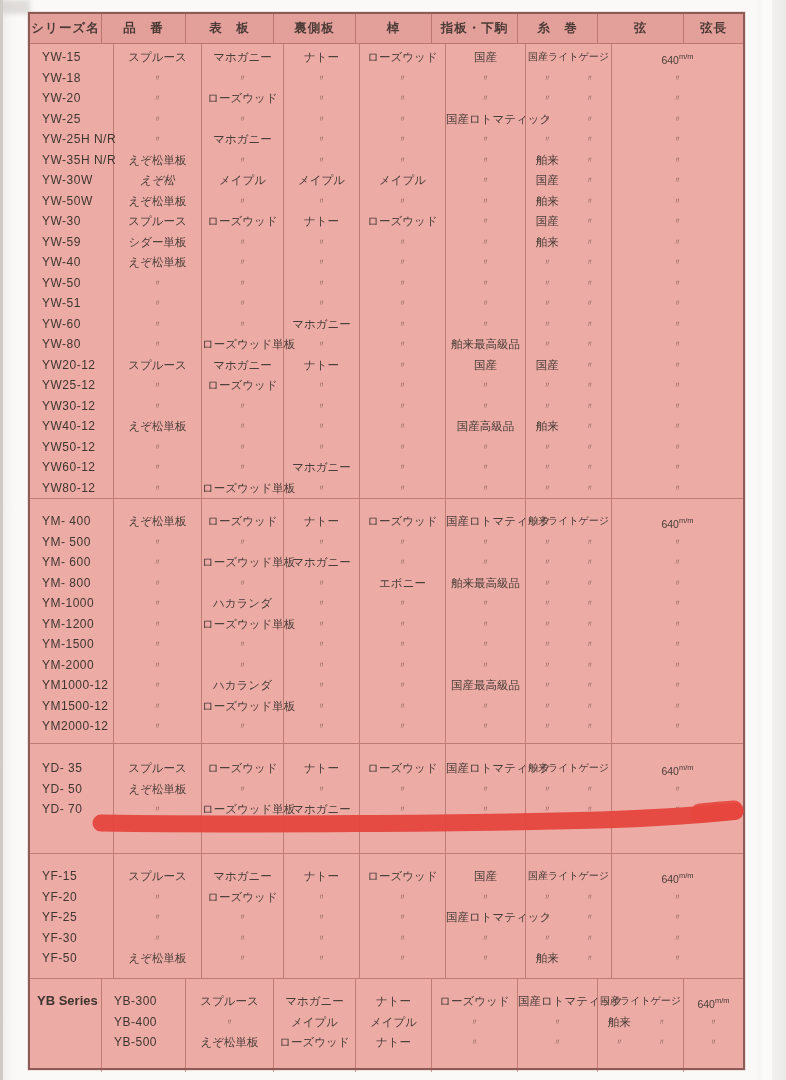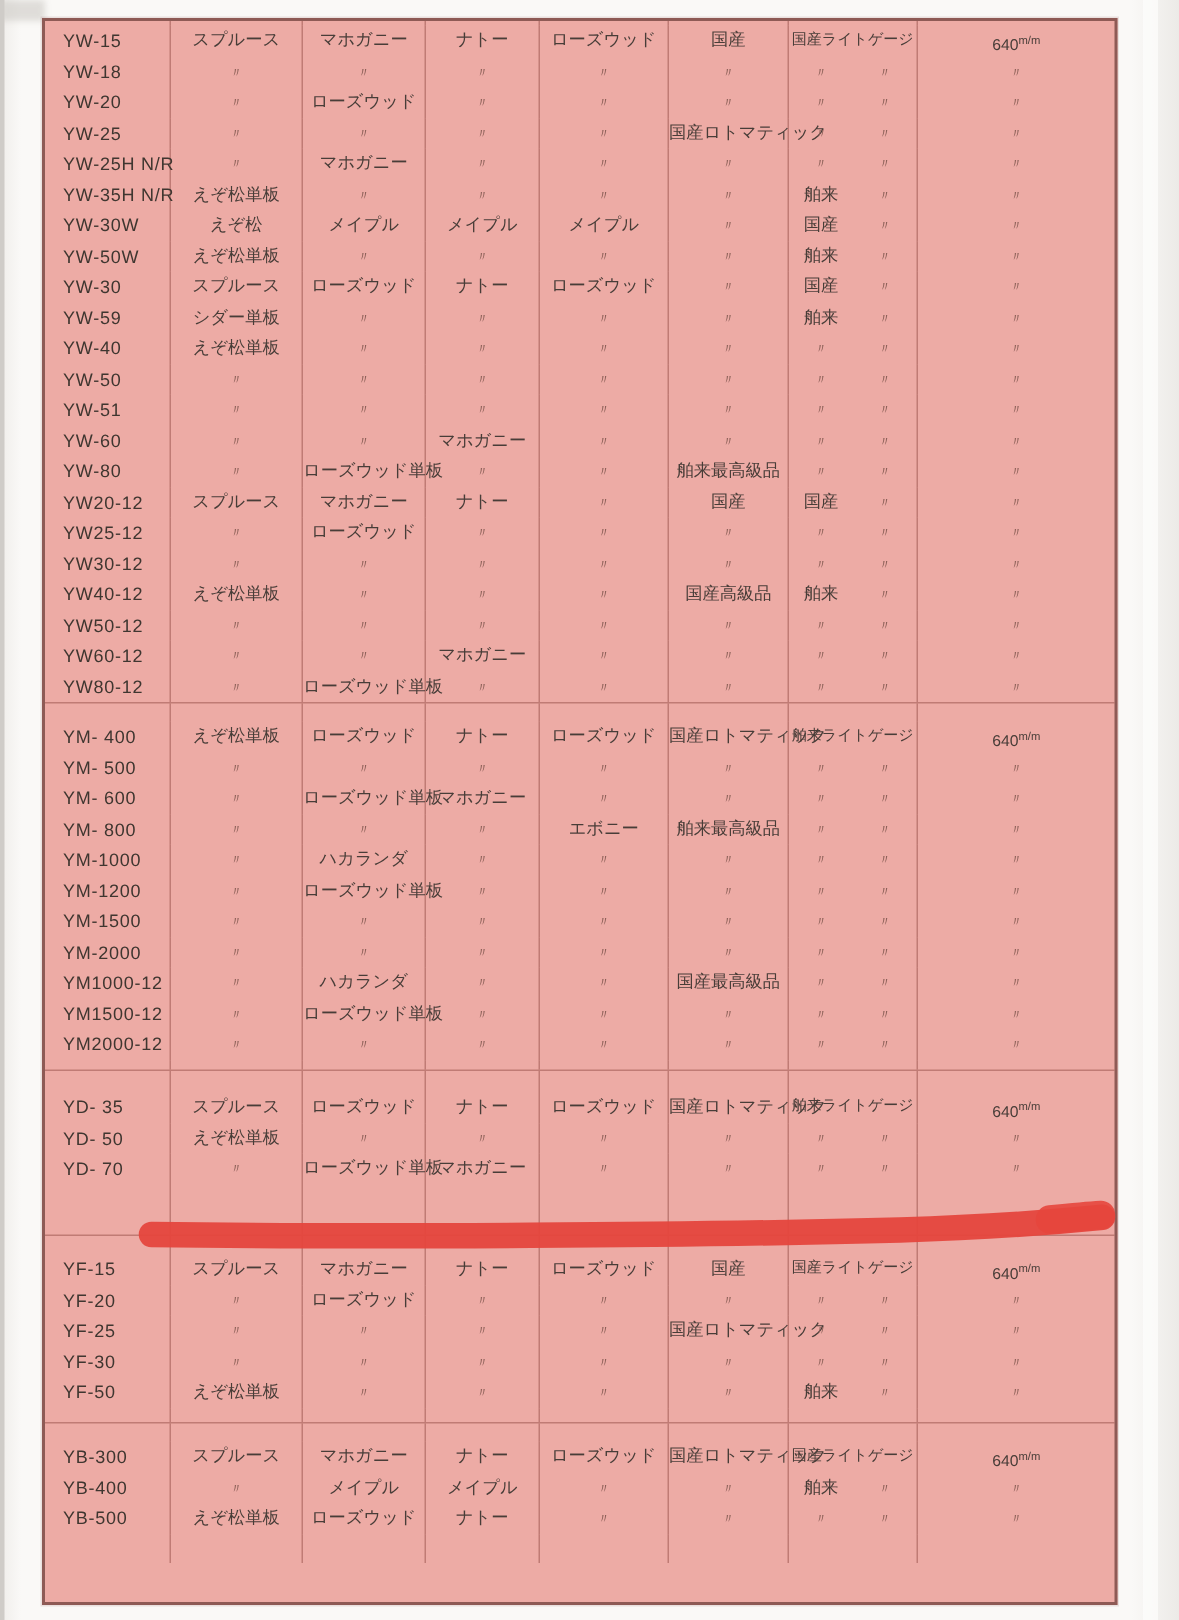--- a/index.html
+++ b/index.html
@@ -53,20 +53,31 @@
 </head>
 <body>
 
 <div class="page">
   <div class="corner-shadow"></div>
   <div class="edge-left"></div>
   <div class="right-band"></div>
 </div>
 
 <div class="spec-table">
+    <div class="hrow">
+      <div class="hcell" style="width: 72px;">シリーズ名</div>
+      <div class="hcell" style="width: 84px;">品　番</div>
+      <div class="hcell" style="width: 88px;">表　板</div>
+      <div class="hcell" style="width: 82px;">裏側板</div>
+      <div class="hcell" style="width: 76px;">棹</div>
+      <div class="hcell" style="width: 86px;">指板・下駒</div>
+      <div class="hcell" style="width: 80px;">糸　巻</div>
+      <div class="hcell" style="width: 86px;">弦</div>
+      <div class="hcell" style="width: auto; flex: 1 1 0%;">弦長</div>
+    </div>
     <div class="section" style="height: 455px;">
       <div class="rowswrap">
         <div class="trow" style="height: 3px; line-height: 0;">
           <div class="tcell" style="width: 84px;"></div>
           <div class="tcell" style="width: 88px;"></div>
           <div class="tcell" style="width: 82px;"></div>
           <div class="tcell" style="width: 76px;"></div>
           <div class="tcell" style="width: 86px;"></div>
           <div class="tcell" style="width: 80px;"></div>
           <div class="tcell" style="width: 86px;"></div>
@@ -127,21 +138,21 @@
           <div class="tcell" style="width: 88px;">えぞ松単板</div>
           <div class="tcell dit" style="width: 82px;">〃</div>
           <div class="tcell dit" style="width: 76px;">〃</div>
           <div class="tcell dit" style="width: 86px;">〃</div>
           <div class="tcell dit" style="width: 80px;">〃</div>
           <div class="tcell pair" style="width: 86px;"><span>舶来</span><span class="dit">〃</span></div>
           <div class="tcell dit" style="width: auto; flex: 1 1 0%;">〃</div>
         </div>
         <div class="trow">
           <div class="tcell pn" style="width: 84px;">YW-30W</div>
-          <div class="tcell" style="width: 88px;">えぞ松</div>
+          <div class="tcell" style="width: 88px; font-style: italic;">えぞ松</div>
           <div class="tcell" style="width: 82px;">メイプル</div>
           <div class="tcell" style="width: 76px;">メイプル</div>
           <div class="tcell" style="width: 86px;">メイプル</div>
           <div class="tcell dit" style="width: 80px;">〃</div>
           <div class="tcell pair" style="width: 86px;"><span>国産</span><span class="dit">〃</span></div>
           <div class="tcell dit" style="width: auto; flex: 1 1 0%;">〃</div>
         </div>
         <div class="trow">
           <div class="tcell pn" style="width: 84px;">YW-50W</div>
           <div class="tcell" style="width: 88px;">えぞ松単板</div>
@@ -560,20 +571,21 @@
           <div class="tcell" style="width: 82px;"></div>
           <div class="tcell" style="width: 76px;"></div>
           <div class="tcell" style="width: 86px;"></div>
           <div class="tcell" style="width: 80px;"></div>
           <div class="tcell" style="width: 86px;"></div>
           <div class="tcell" style="width: auto; flex: 1 1 0%;"></div>
         </div>
       </div>
     </div>
     <div class="section" style="height: 93px;">
+      <div class="sercell" style="padding-top: 14px;">YB Series</div>
       <div class="rowswrap">
         <div class="trow" style="height: 12px; line-height: 0;">
           <div class="tcell" style="width: 84px;"></div>
           <div class="tcell" style="width: 88px;"></div>
           <div class="tcell" style="width: 82px;"></div>
           <div class="tcell" style="width: 76px;"></div>
           <div class="tcell" style="width: 86px;"></div>
           <div class="tcell" style="width: 80px;"></div>
           <div class="tcell" style="width: 86px;"></div>
           <div class="tcell" style="width: auto; flex: 1 1 0%;"></div>

